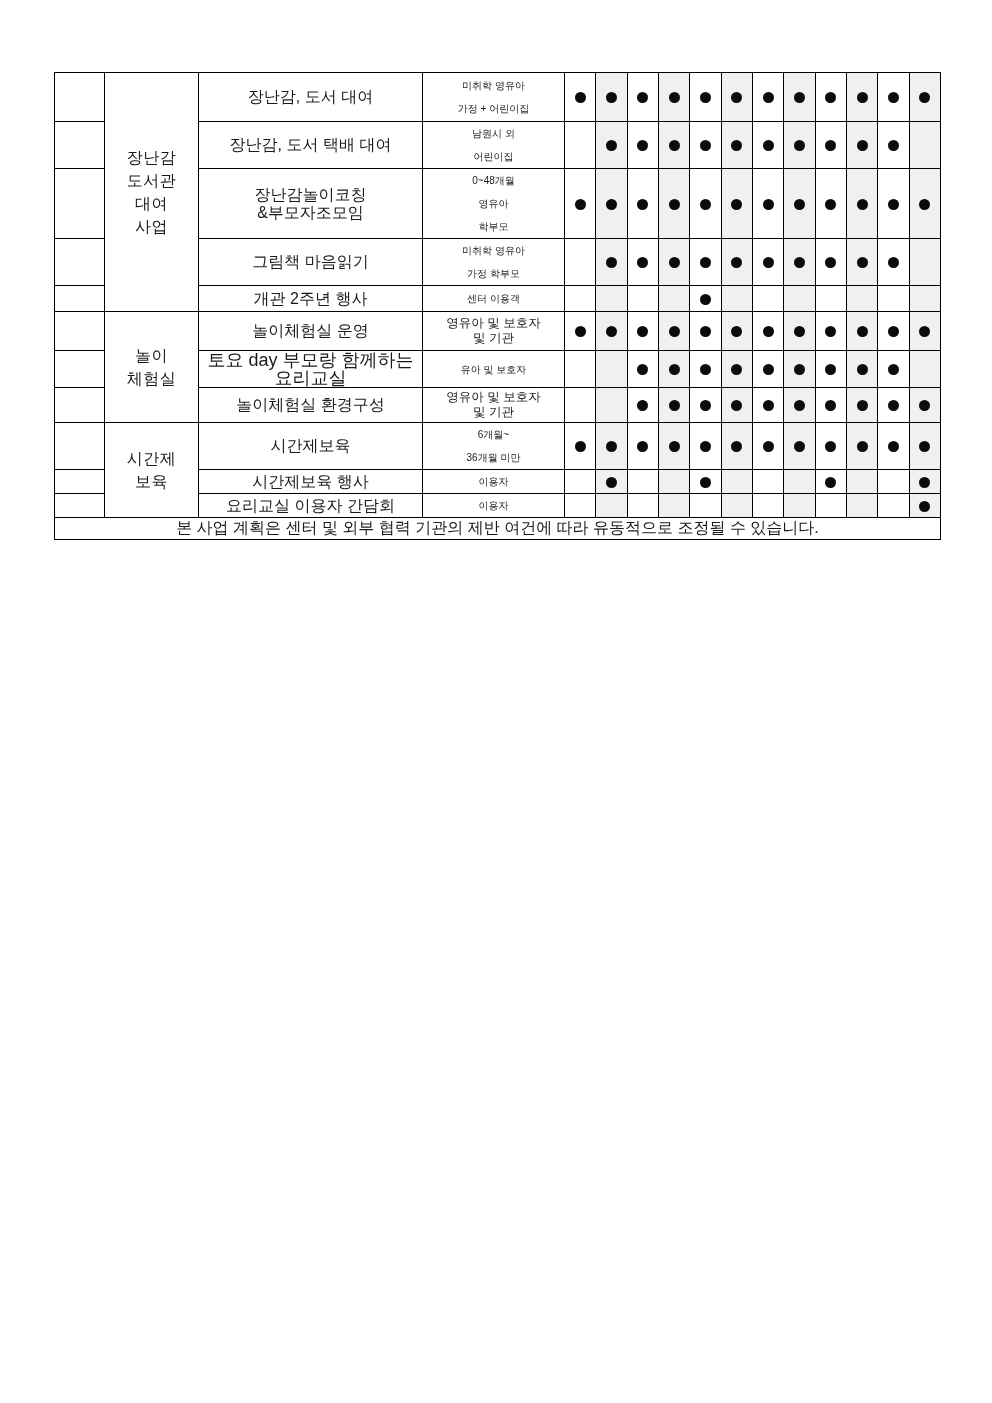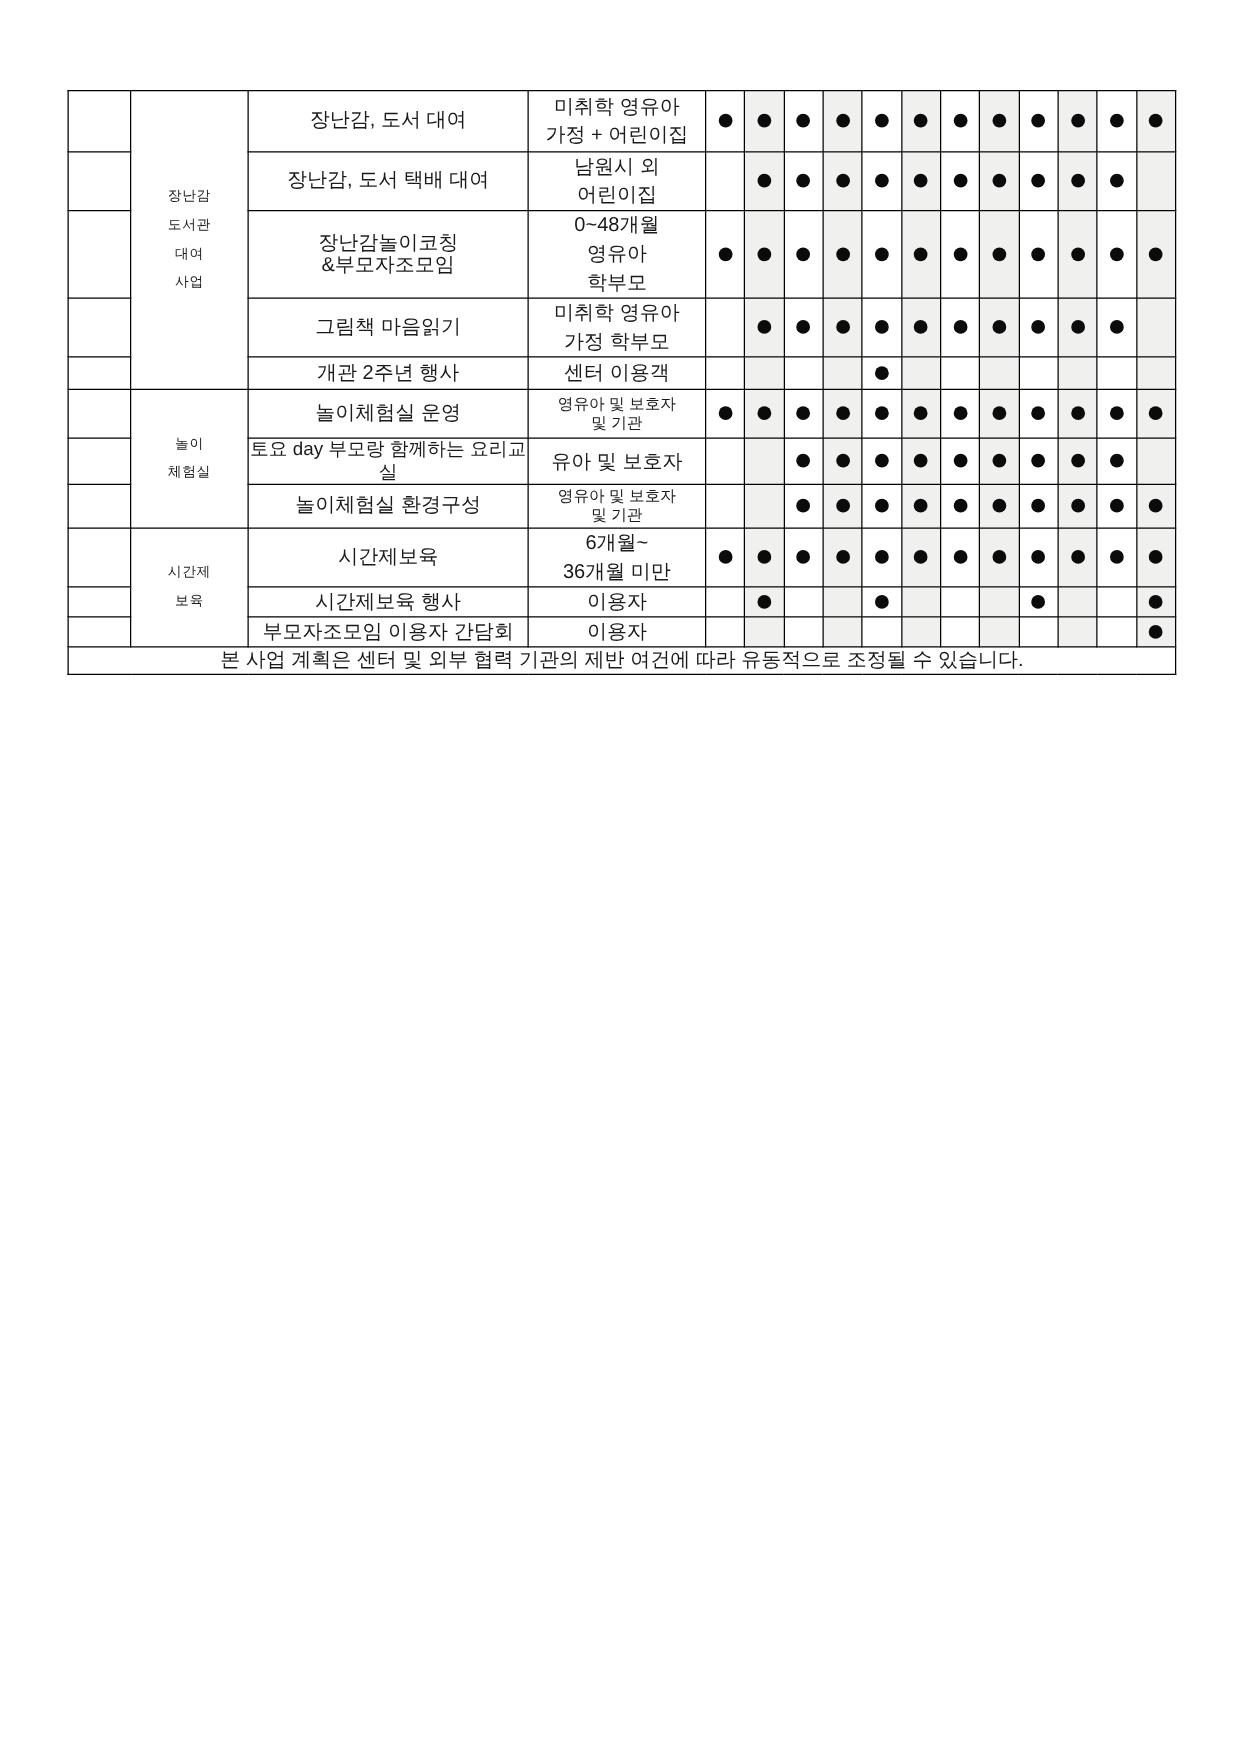--- a/index.html
+++ b/index.html
@@ -30,33 +30,33 @@
     text-align: center;
     vertical-align: middle;
     overflow: hidden;
   }
   
   td.last-col, td.footer-cell { border-right: none; }
 
   td.gutter-cell { background: #ffffff; }
 
   td.cat-cell {
-    font-size: 11px;
+    font-size: 16px;
     line-height: 23px;
     white-space: pre-line;
     letter-spacing: 0.5px;
   }
   td.prog-cell {
     font-size: 16px;
     line-height: 18px;
     white-space: pre-line;
   }
-  td.prog-cell.long { font-size: 15px; }
+  td.prog-cell.long { font-size: 18px; }
   td.target-cell {
-    font-size: 16px;
+    font-size: 10px;
     line-height: 23px;
     white-space: pre-line;
   }
   td.target-cell.compact {
     font-size: 12.5px;
     line-height: 15px;
     margin-left: 20px;
   }
   td.month-cell { background: #ffffff; }
   td.month-cell.shaded { background: var(--shade, #f0f0ee); }
@@ -282,21 +282,21 @@
           <td class="month-cell shaded"></td>
           <td class="month-cell"></td>
           <td class="month-cell shaded"></td>
           <td class="month-cell"><span class="dot"></span></td>
           <td class="month-cell shaded"></td>
           <td class="month-cell"></td>
           <td class="month-cell shaded last-col"><span class="dot"></span></td>
         </tr>
         <tr style="height: 18px;">
           <td class="gutter-cell"></td>
-          <td class="prog-cell">부모자조모임 이용자 간담회</td>
+          <td class="prog-cell">요리교실 이용자 간담회</td>
           <td class="target-cell">이용자</td>
           <td class="month-cell"></td>
           <td class="month-cell shaded"></td>
           <td class="month-cell"></td>
           <td class="month-cell shaded"></td>
           <td class="month-cell"></td>
           <td class="month-cell shaded"></td>
           <td class="month-cell"></td>
           <td class="month-cell shaded"></td>
           <td class="month-cell"></td>

